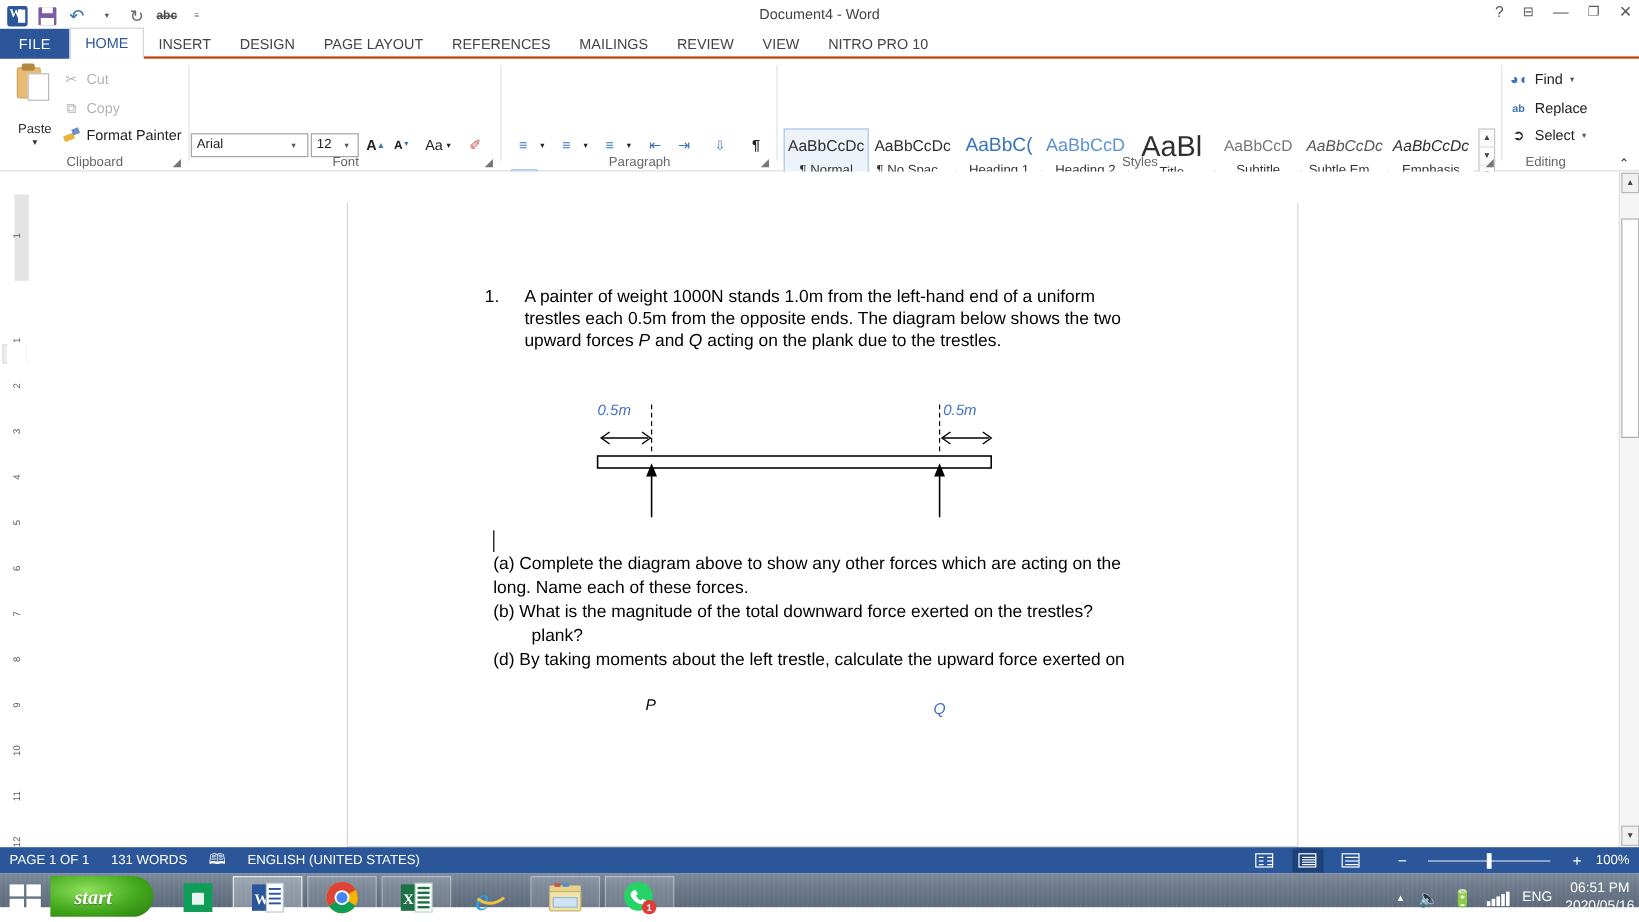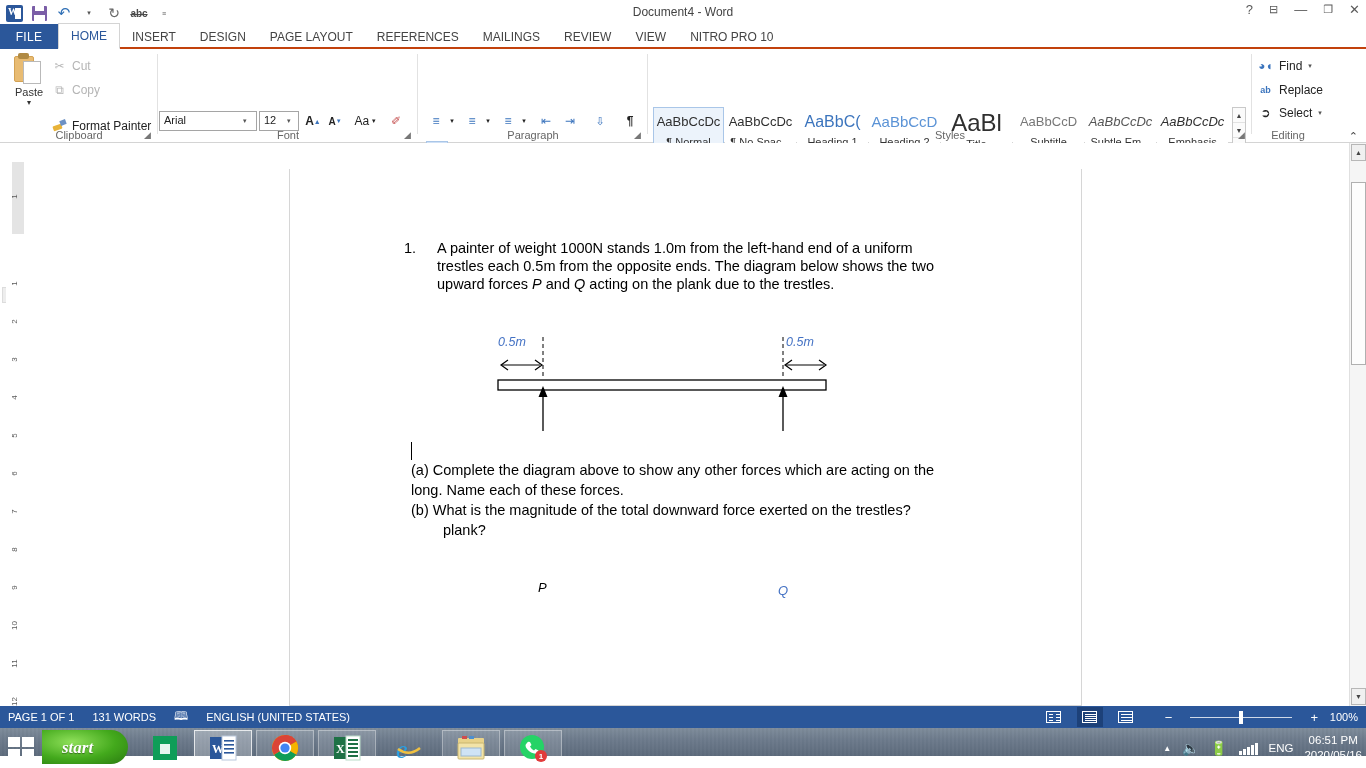--- a/index.html
+++ b/index.html
@@ -44,21 +44,21 @@
   .glabel { position:absolute; bottom:2px; width:100%; text-align:center; font-size:11px; color:#666;}
   .gdiv { position:absolute; top:5px; width:1px; height:80px; background:#e2e2e2;}
   .dlg { position:absolute; bottom:3px; right:4px; width:10px; height:10px; font-size:9px; color:#777; cursor:pointer;}
 
   
   .paste { position:absolute; left:8px; top:4px; width:42px; text-align:center; cursor:pointer;}
   .pasteimg { width:30px; height:32px; margin:0 auto; position:relative;}
   .pb1 { position:absolute; left:0; top:3px; width:20px; height:26px; background:#e8bb72; border:1px solid #d3a254; border-radius:2px;}
   .pb2 { position:absolute; left:4px; top:0px; width:11px; height:6px; background:#b08a43; border-radius:2px;}
   .pb3 { position:absolute; left:9px; top:8px; width:18px; height:23px; background:#fff; border:1px solid #b9b9b9;}
-  .pastetxt { font-size:11px; color:#333; margin-top:1px;}
+  .pastetxt { font-size:11px; color:#333; margin-top:17px;}
   .pastecar { font-size:8px; color:#333; }
   .cbtn { position:absolute; left:52px; height:21px; display:flex; align-items:center; gap:5px; font-size:12px; color:#b5b5b5; cursor:pointer;}
   .cbtn.enabled { color:#222; }
   .ci { width:15px; height:15px; display:flex; align-items:center; justify-content:center; font-size:12px;}
   .brushicon { width:15px;height:14px;position:relative;}
   .brushicon::before{content:"";position:absolute;left:1px;top:6px;width:9px;height:5px;background:#e8b339;transform:rotate(-20deg);border-radius:1px;}
   .brushicon::after{content:"";position:absolute;left:8px;top:1px;width:6px;height:5px;background:#6d91c4;transform:rotate(-20deg);}
 
   
   .fontname { position:absolute; left:159px; top:62px; width:98px; height:20px; border:1px solid #a5a5a5; background:#fff; font-size:11px; padding:2px 4px; color:#222;}
@@ -199,21 +199,21 @@
         <div class="pastecar">▾</div>
       </div>
       <div class="cbtn" style="top:6px;">
         <span class="ci">✂</span>
         <span>Cut</span>
       </div>
       <div class="cbtn" style="top:30px;">
         <span class="ci">⧉</span>
         <span>Copy</span>
       </div>
-      <div class="cbtn enabled" style="top:66px;align-items:center;">
+      <div class="cbtn enabled" style="top:53px;align-items:center;">
         <span class="ci">
             <span class="brushicon"></span>
           </span>
         <span>Format Painter</span>
       </div>
       <div class="glabel">Clipboard</div>
       <div class="dlg">◢</div>
       <div class="gdiv" style="left:157px;"></div>
     </div>
 
@@ -477,20 +477,21 @@
       <div style="position:absolute;left:248px;top:411px;font-size:13px;font-style:italic;color:#000;font-family:'Liberation Sans',sans-serif;">P</div>
       <div style="position:absolute;left:488px;top:414px;font-size:13px;font-style:italic;color:#4472c4;font-family:'Liberation Sans',sans-serif;">Q</div>
 
       <div class="cursor"></div>
 
       <div class="parts">
         <div>(a) Complete the diagram above to show any other forces which are acting on the</div>
         <div>long. Name each of these forces.</div>
         <div>(b) What is the magnitude of the total downward force exerted on the trestles?</div>
         <div class="indent2">plank?</div>
+        <div>(d) By taking moments about the left trestle, calculate the upward force exerted on</div>
       </div>
     </div>
   </div>
 
   <div class="vsb">
     <div class="vsb-btn" style="top:1px;">▲</div>
     <div class="vsb-thumb"></div>
     <div class="vsb-btn" style="bottom:1px;">▼</div>
   </div>
 

